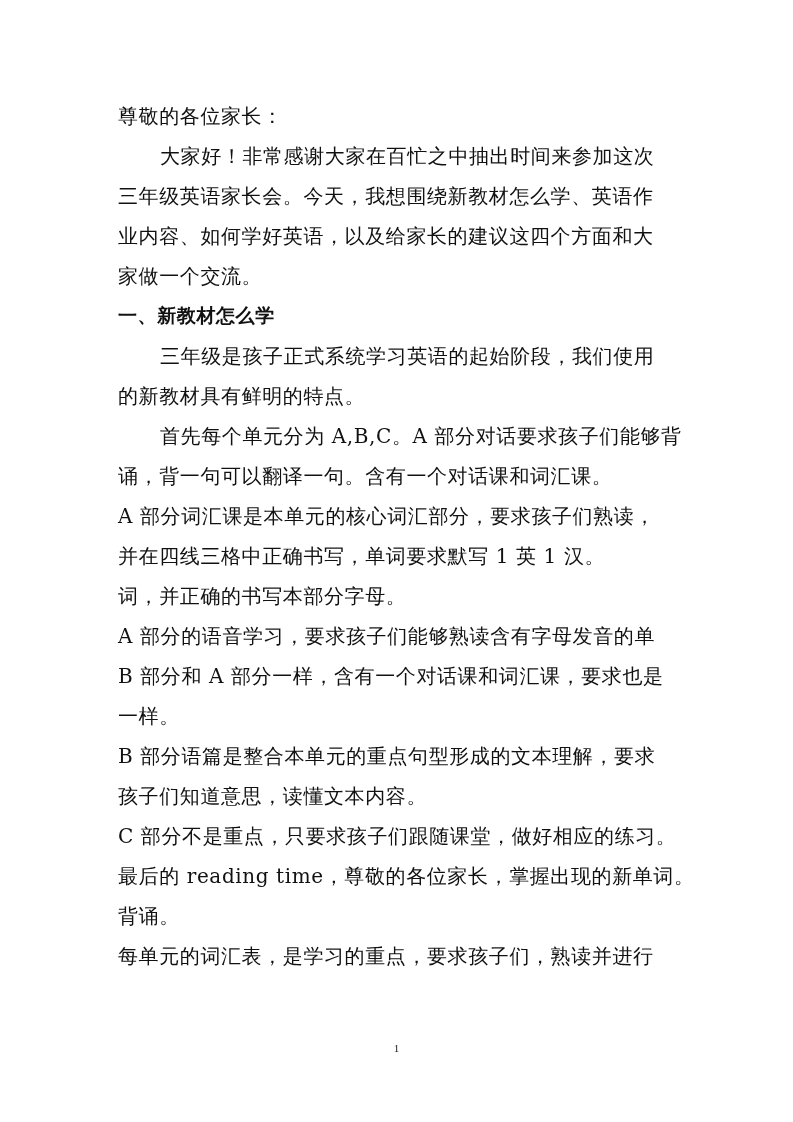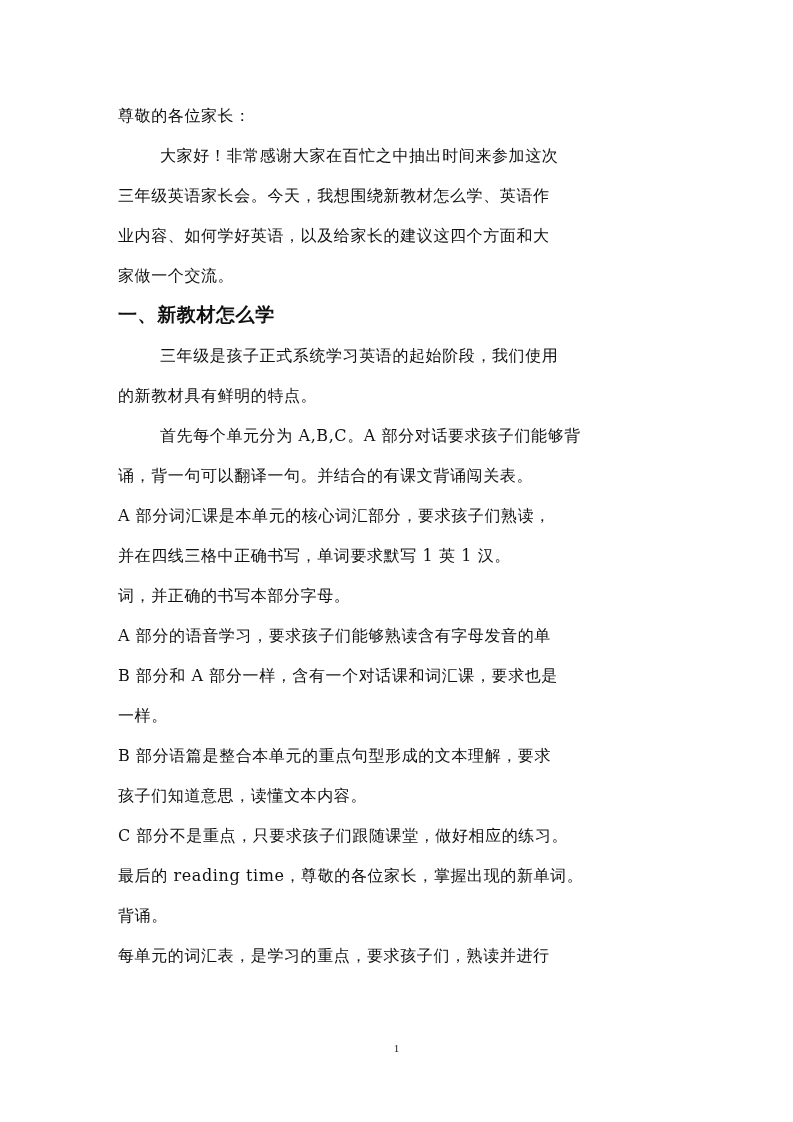--- a/index.html
+++ b/index.html
@@ -15,29 +15,29 @@
       font-family: "DejaVu Serif", "Liberation Serif", serif;
       color: #111111;
     }
     .page {
       position: absolute;
       left: 118px;
       top: 96px;
       width: 560px;
     }
     .line {
-      font-size: 16px;
+      font-size: 20px;
       line-height: 40px;
       height: 40px;
       white-space: nowrap;
       letter-spacing: 0.6px;
     }
     .indent { padding-left: 42px; }
     .heading {
-      font-family: Liberation Mono, monospace;
+      font-family: Liberation Serif, serif;
       font-weight: bold;
       font-size: 19px;
     }
     .page-number {
       position: absolute;
       left: 0;
       width: 793px;
       top: 1042px;
       text-align: center;
       font-family: "Liberation Serif", serif;
@@ -55,21 +55,21 @@
   <div class="line">三年级英语家长会。今天，我想围绕新教材怎么学、英语作</div>
   <div class="line">业内容、如何学好英语，以及给家长的建议这四个方面和大</div>
   <div class="line">家做一个交流。</div>
 
   <div class="line heading">一、新教材怎么学</div>
 
   <div class="line indent">三年级是孩子正式系统学习英语的起始阶段，我们使用</div>
   <div class="line">的新教材具有鲜明的特点。</div>
 
   <div class="line indent">首先每个单元分为 A,B,C。A 部分对话要求孩子们能够背</div>
-  <div class="line">诵，背一句可以翻译一句。并结合的有课文背诵闯关表。</div>
+  <div class="line">诵，背一句可以翻译一句。含有一个对话课和词汇课。</div>
 
   <div class="line">A 部分词汇课是本单元的核心词汇部分，要求孩子们熟读，</div>
   <div class="line">并在四线三格中正确书写，单词要求默写 1  英 1 汉。</div>
 
   <div class="line">词，并正确的书写本部分字母。</div>
   <div class="line">A 部分的语音学习，要求孩子们能够熟读含有字母发音的单</div>
 
   <div class="line">B 部分和 A 部分一样，含有一个对话课和词汇课，要求也是</div>
   <div class="line">一样。</div>
 

